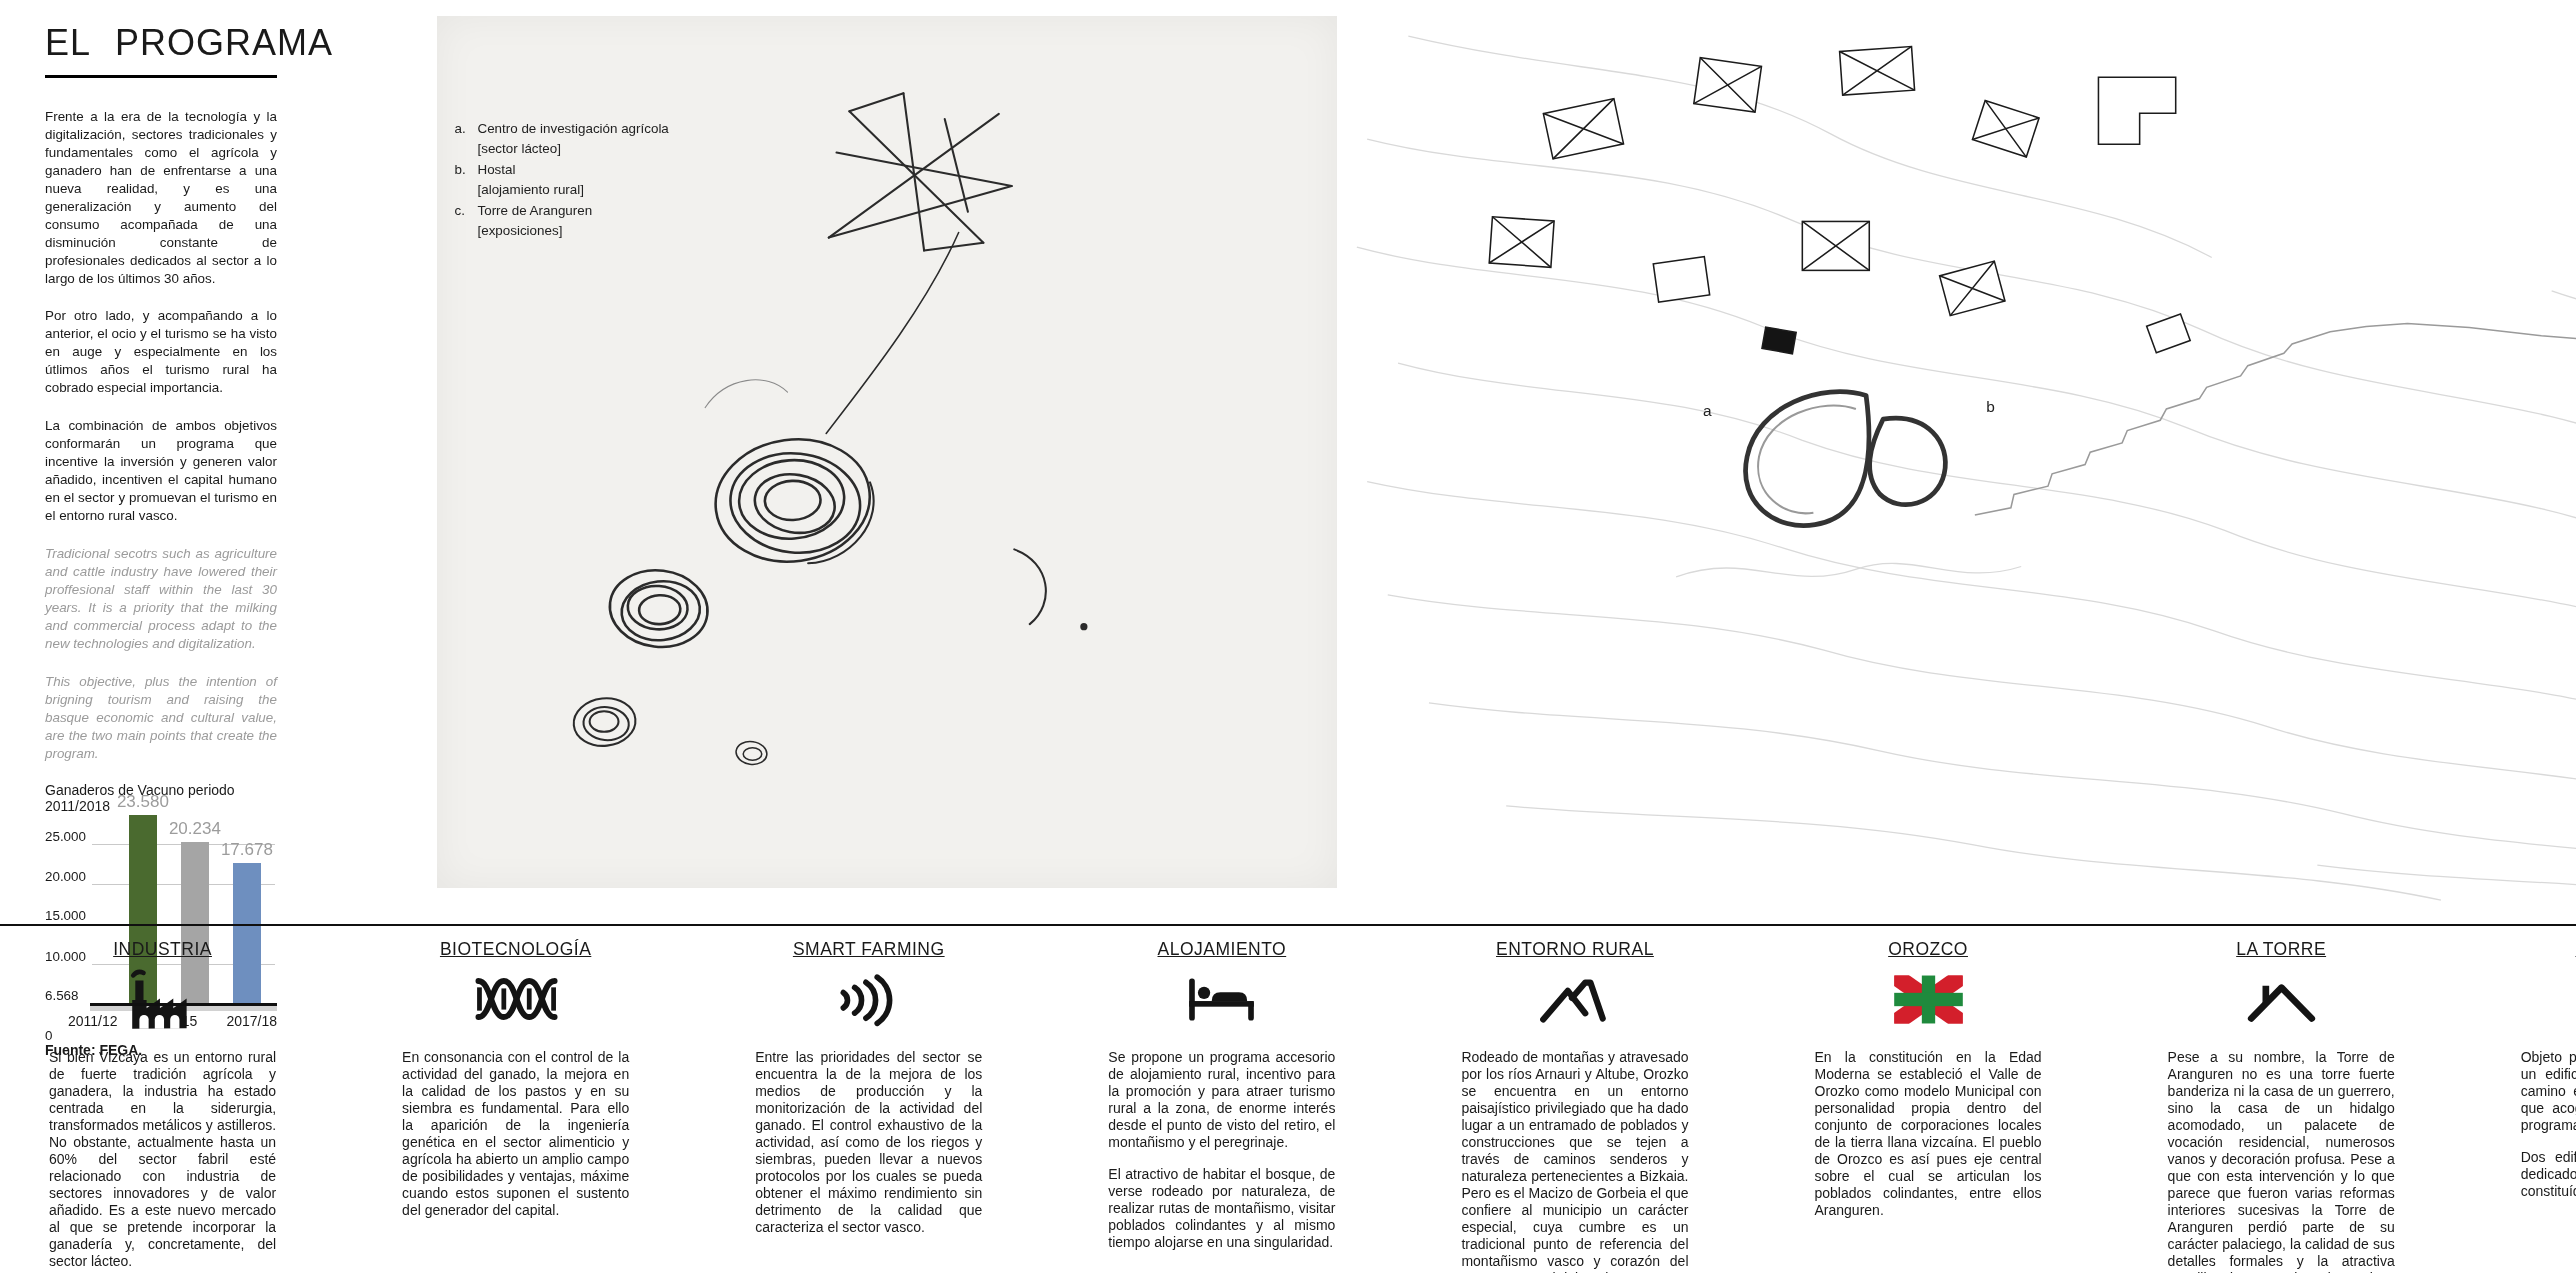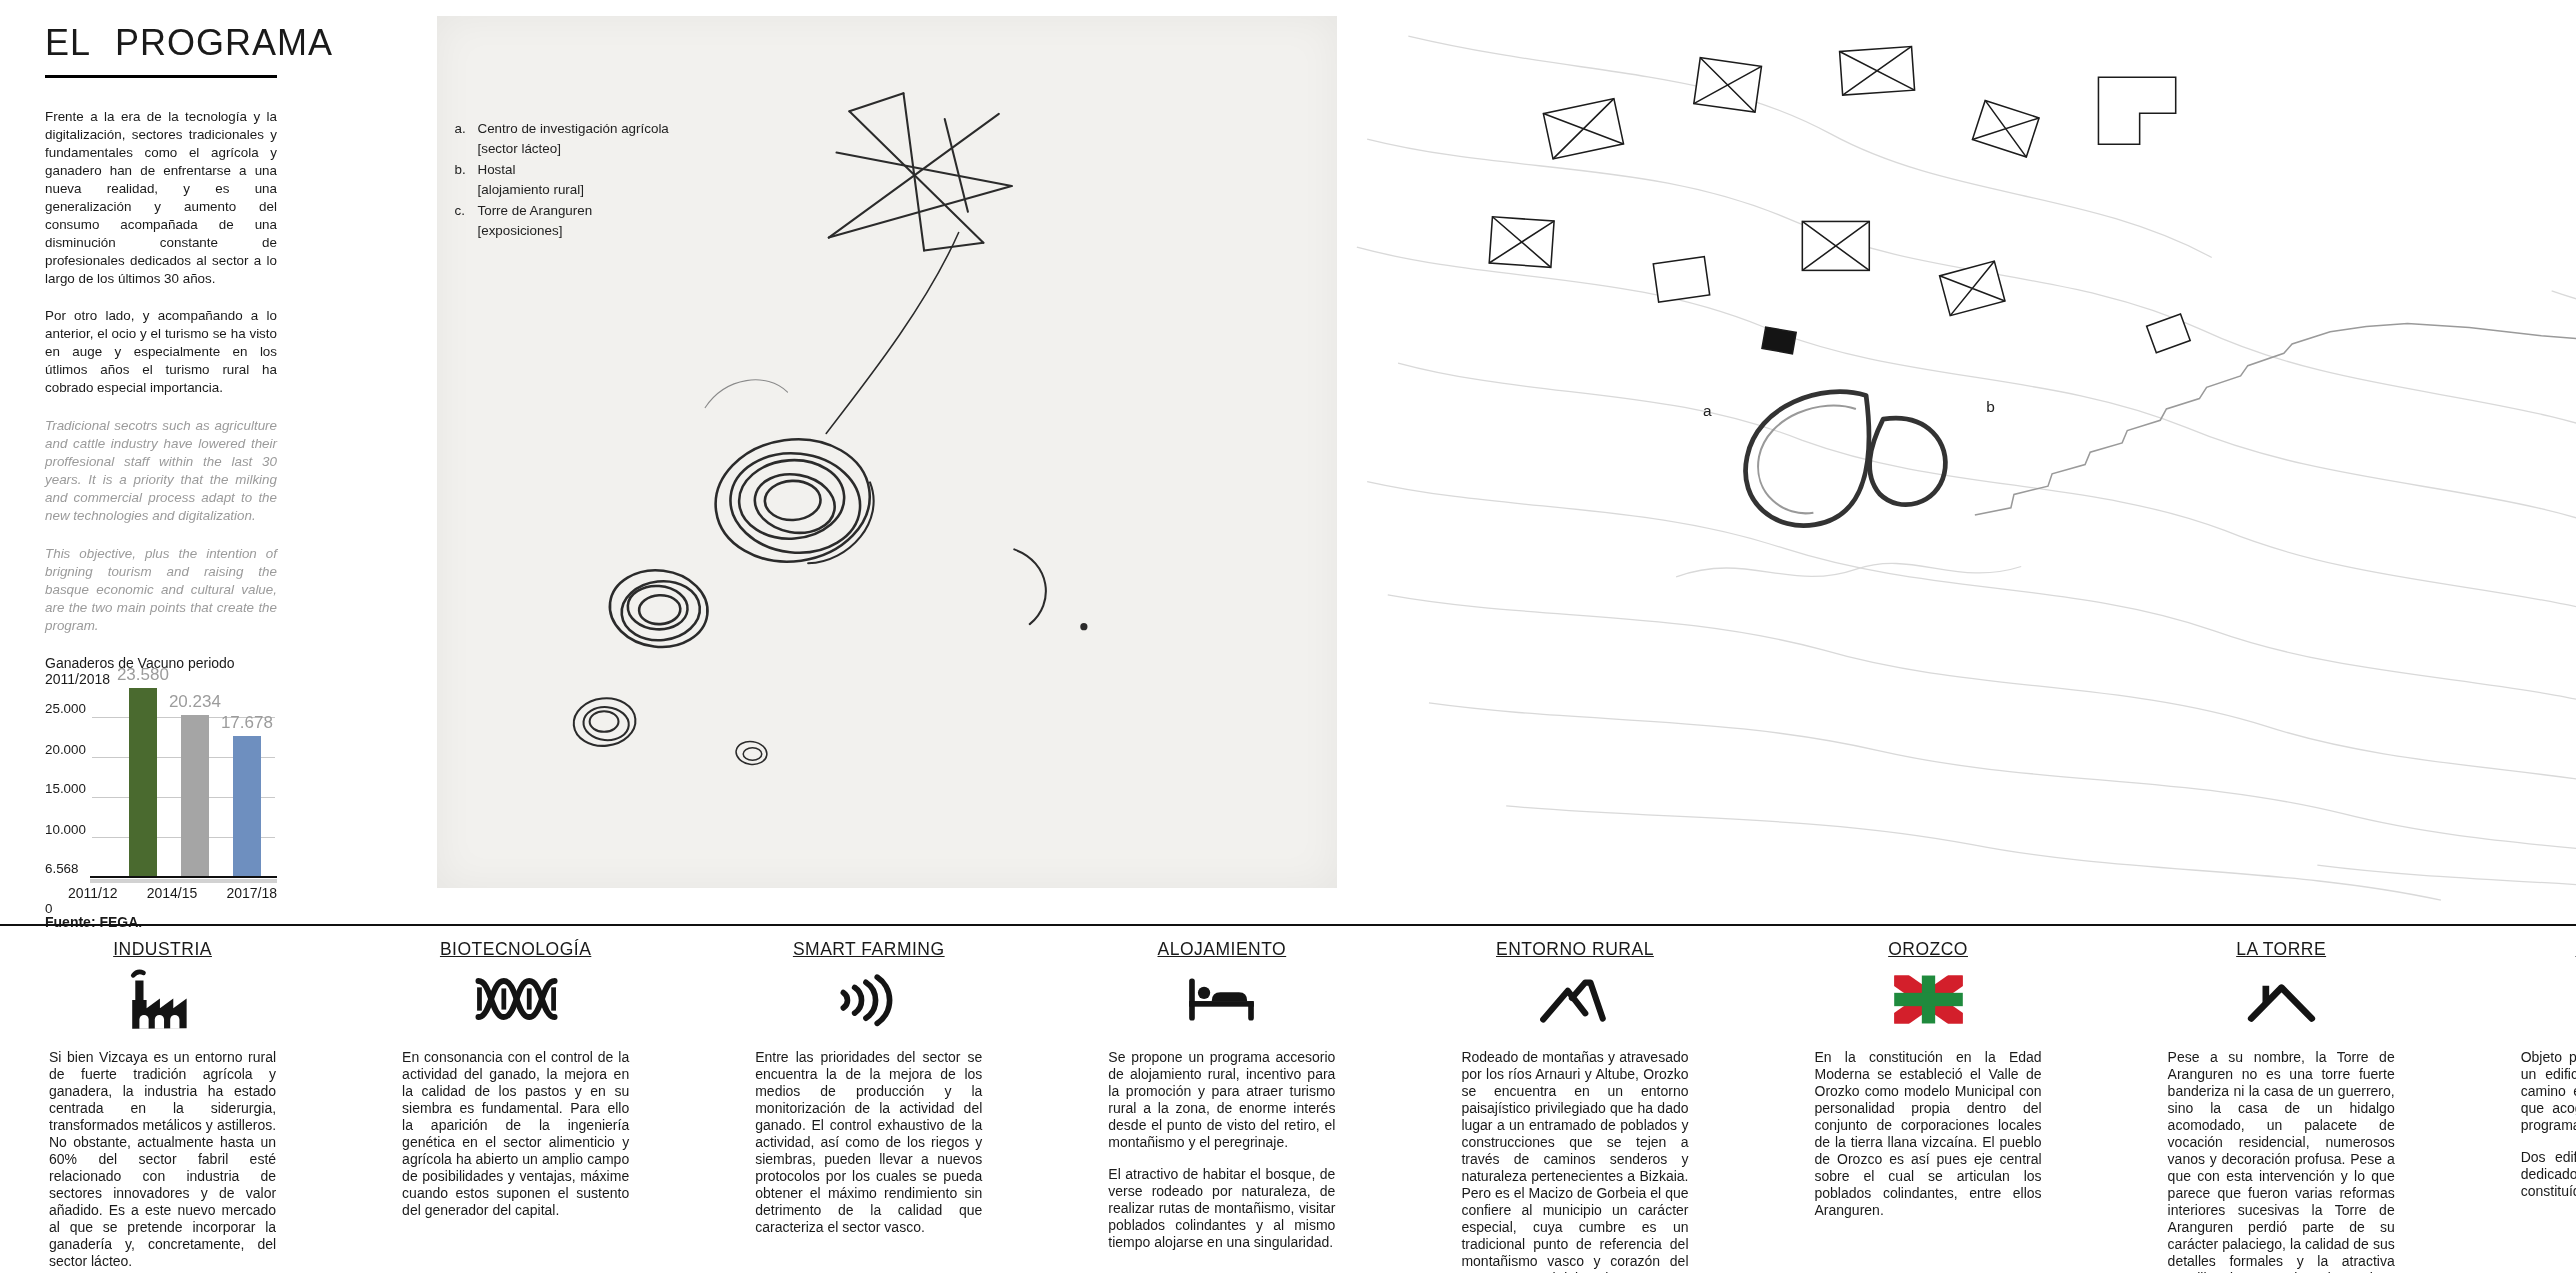--- a/index.html
+++ b/index.html
@@ -47,20 +47,21 @@
 </style>
 </head>
 <body>
 
 <div class="board">
 
   <div class="col col-left">
     <h1>EL PROGRAMA</h1>
     <p class="first">Frente a la era de la tecnología y la digitalización, sectores tradicionales y fundamentales como el agrícola y ganadero han de enfrentarse a una nueva realidad, y es una generalización y aumento del consumo acompañada de una disminución constante de profesionales dedicados al sector a lo largo de los últimos 30 años.</p>
     <p>Por otro lado, y acompañando a lo anterior, el ocio y el turismo se ha visto en auge y especialmente en los útlimos años el turismo rural ha cobrado especial importancia.</p>
+    <p>La combinación de ambos objetivos conformarán un programa que incentive la inversión y generen valor añadido, incentiven el capital humano en el sector y promuevan el turismo en el entorno rural vasco.</p>
     <p class="en">Tradicional secotrs such as agriculture and cattle industry have lowered their proffesional staff within the last 30 years. It is a priority that the milking and commercial process adapt to the new technologies and digitalization.</p>
     <p class="en">This objective, plus the intention of brigning tourism and raising the basque economic and cultural value, are the two main points that create the program.</p>
 
     <div class="chart-title">Ganaderos de Vacuno periodo 2011/2018</div>
     <div class="chart-area">
       <span class="ytick" style="top:-15.5px">25.000</span>
       <span class="ytick" style="top:25px">20.000</span>
       <span class="ytick" style="top:64px">15.000</span>
       <span class="ytick" style="top:105px">10.000</span>
       <span class="ytick" style="top:144px">6.568</span>

